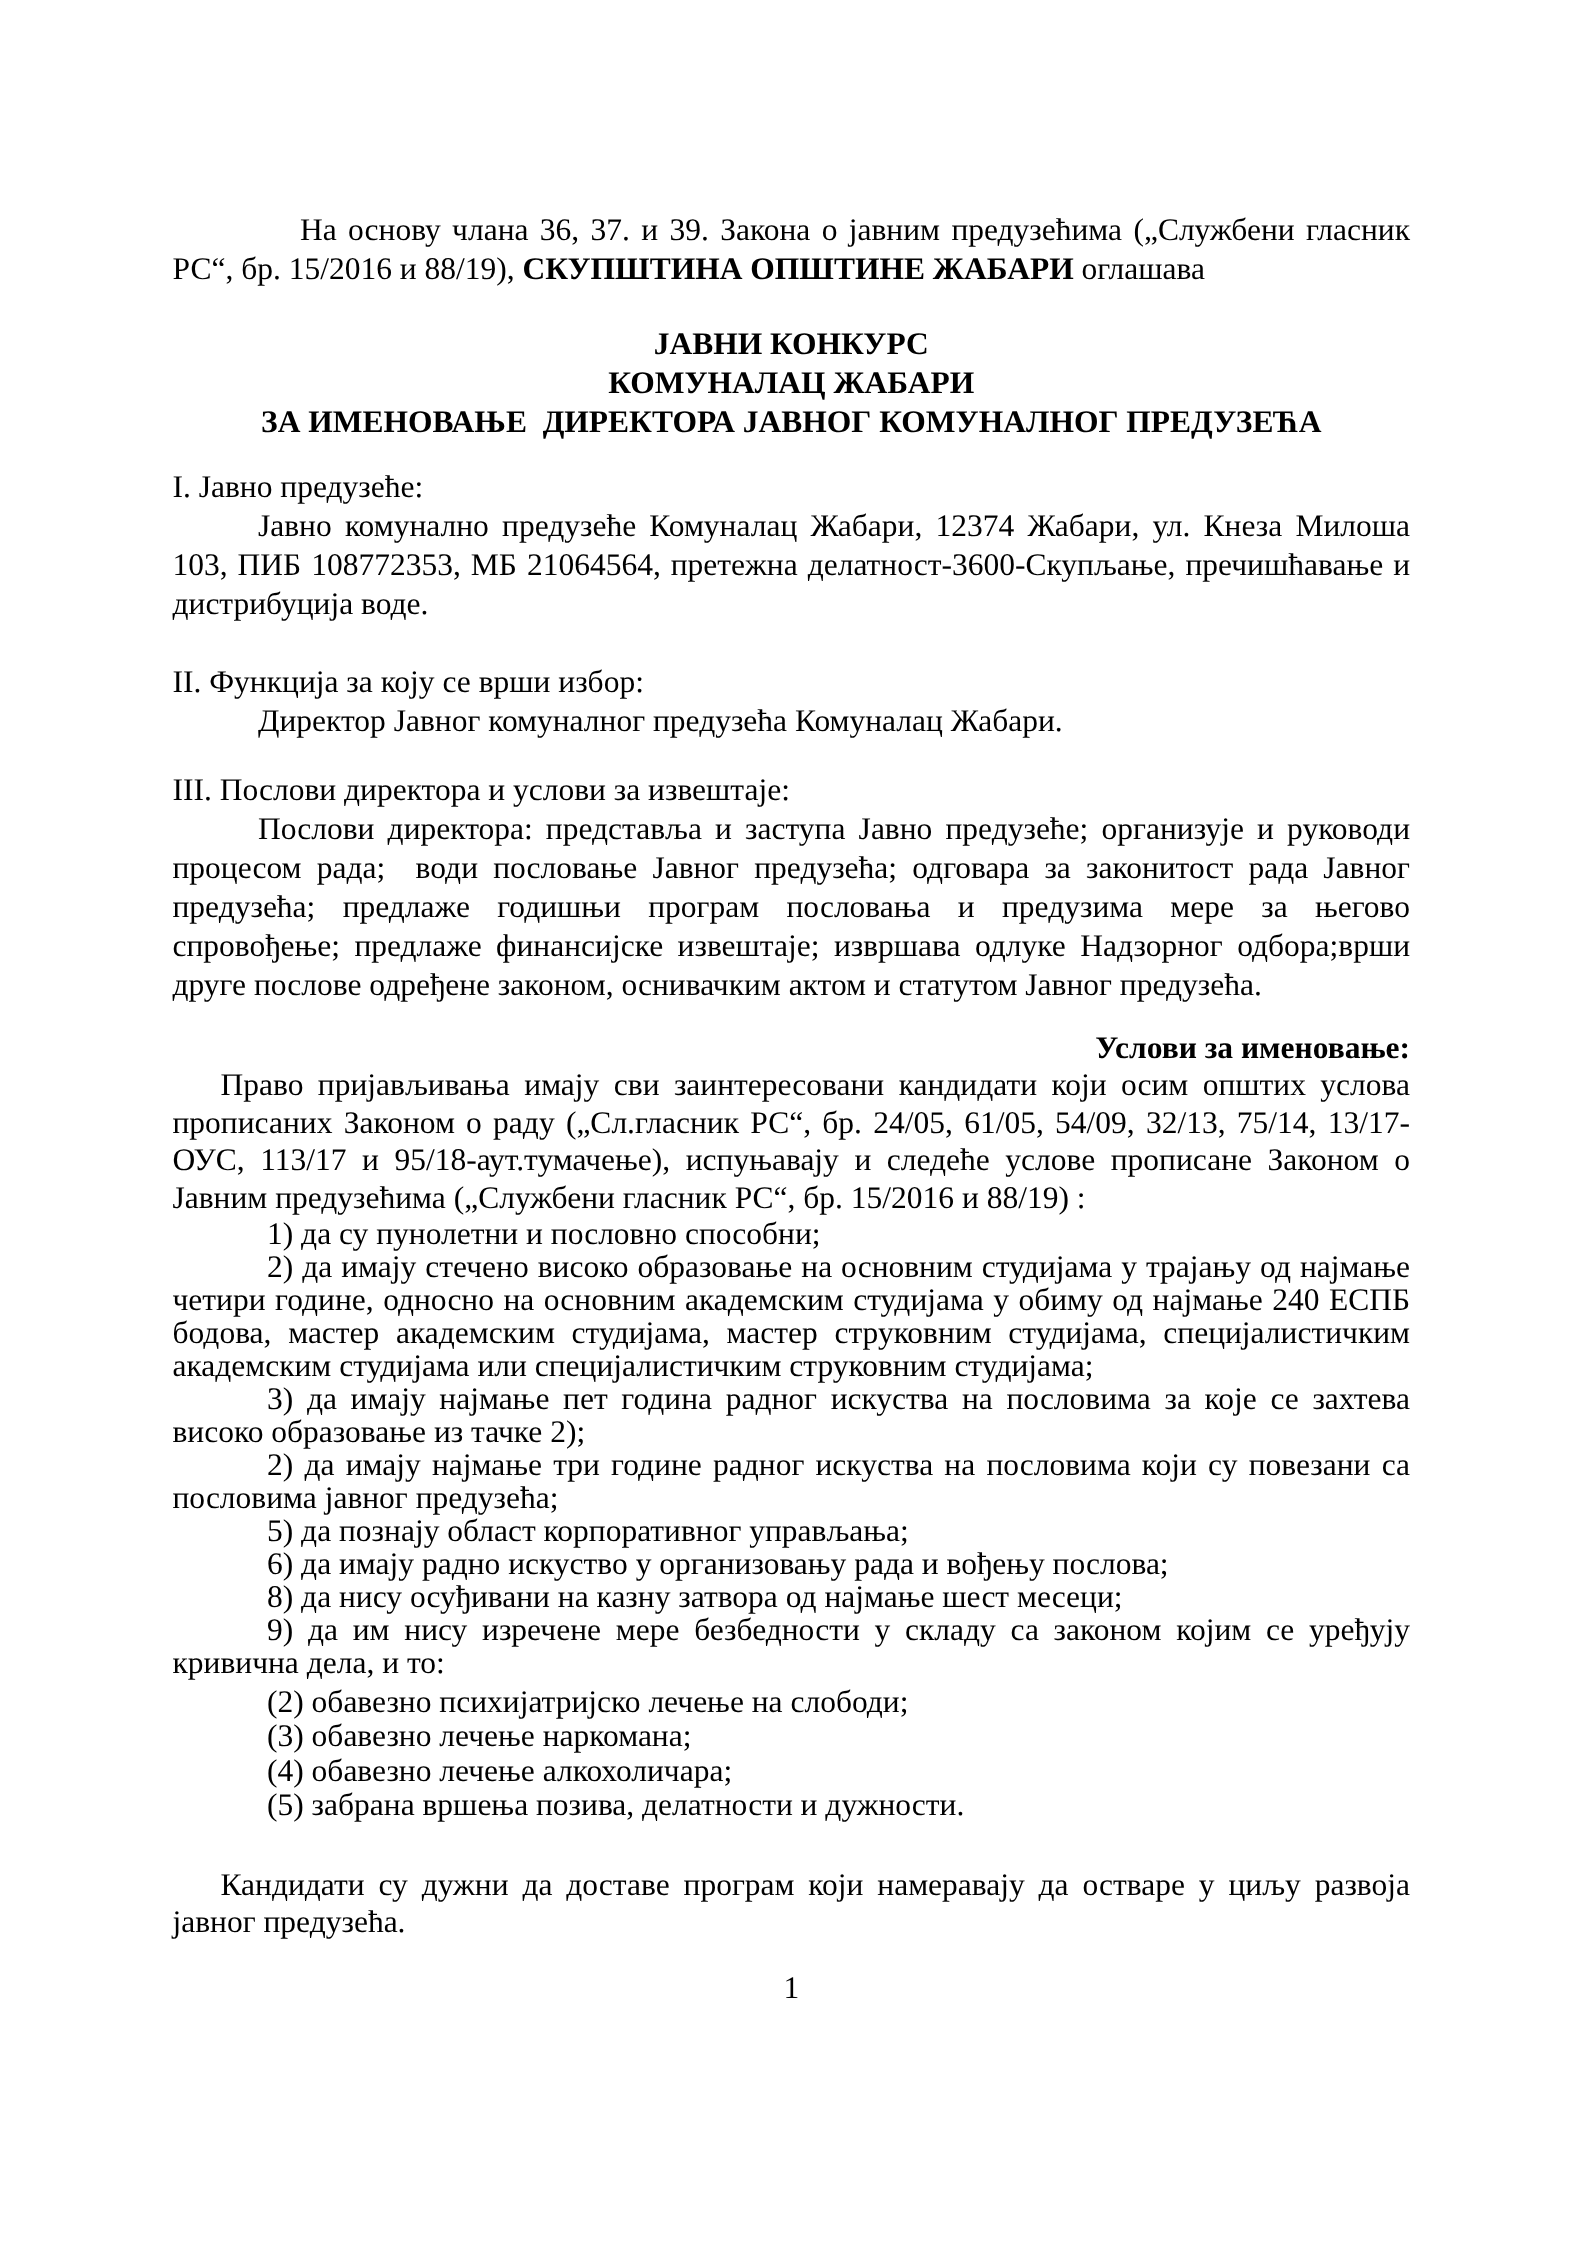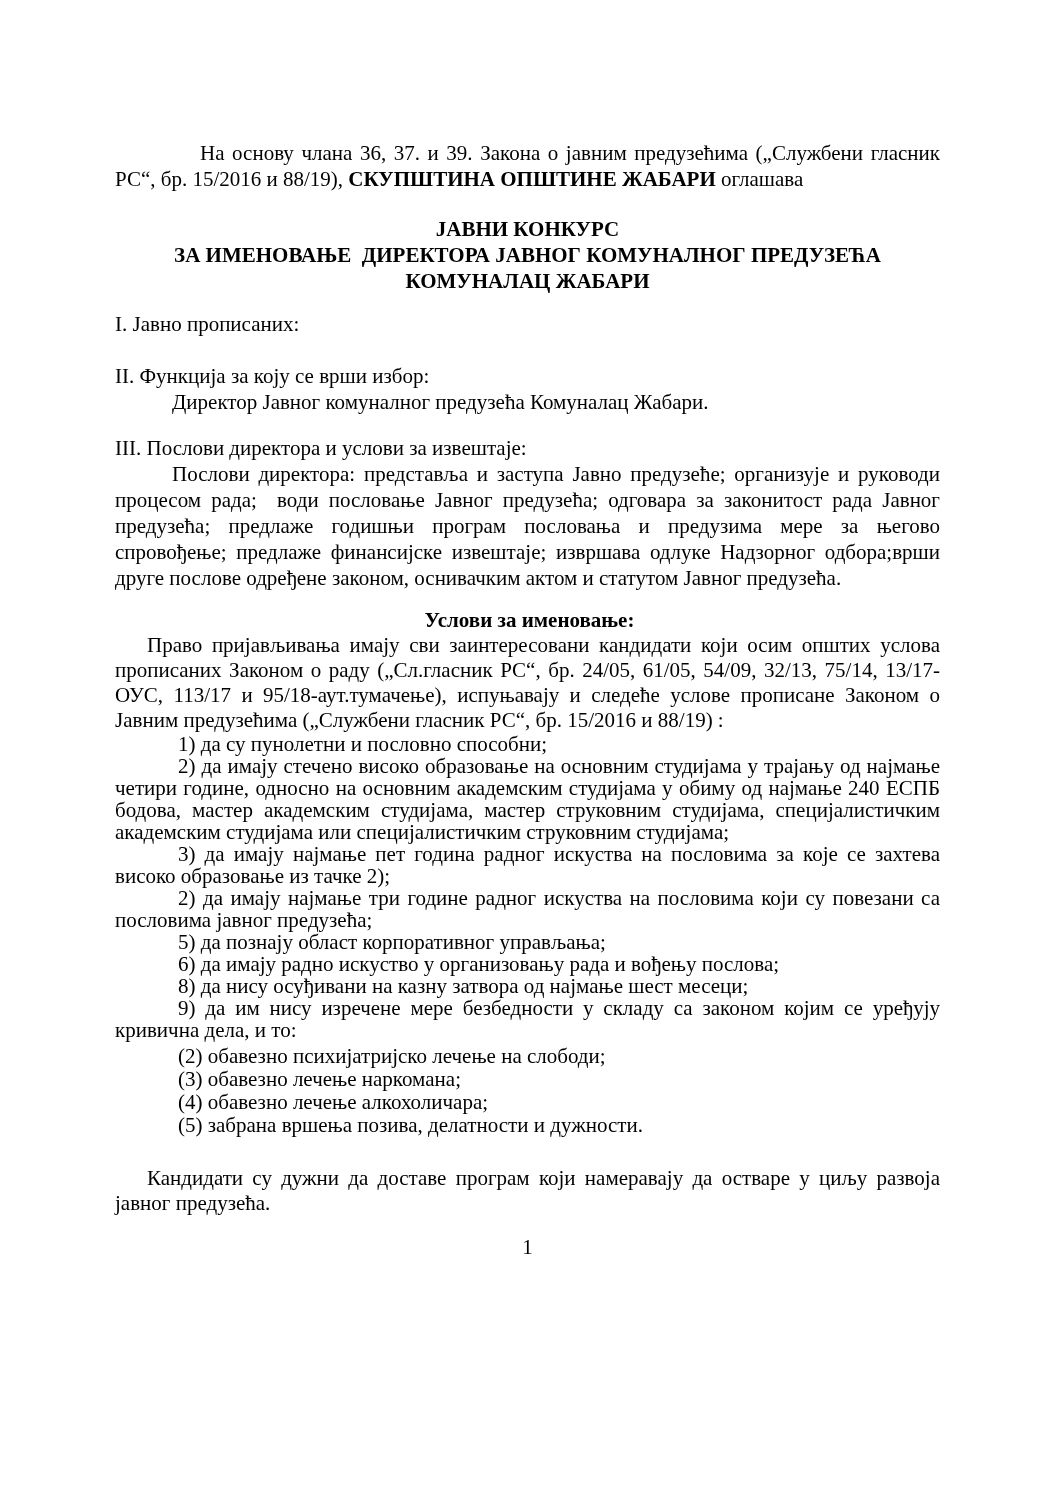--- a/index.html
+++ b/index.html
@@ -25,45 +25,46 @@
   .title { text-align: center; font-weight: bold; margin-top: 24px; }
   .title-line { line-height: 26px; }
 
   .sec-head { text-align: left; }
   .sec-body { text-indent: 57px; }
 
   .mt17 { margin-top: 17px; }
   .mt26 { margin-top: 26px; }
   .mt20 { margin-top: 20px; }
 
-  .cond-head { font-weight: bold; text-align: center; margin-left: 4px; margin-top: 16px; }
+  .cond-head { font-weight: bold; text-align: right; margin-left: 4px; margin-top: 16px; }
   .cond-intro { text-indent: 32px; line-height: 25px; }
 
   .item { text-indent: 63px; line-height: 22px; }
   .subitems { margin-top: 4px; }
   .subitem { margin-left: 63px; line-height: 23px; text-align: left; }
 
   .closing { text-indent: 32px; line-height: 25px; margin-top: 29px; }
 
   .pagenum { text-align: center; line-height: 26px; margin-top: 18px; }
 </style>
 </head>
 <body>
 
 <div class="page">
 
   <p class="intro"><span>На основу члана 36, 37. и 39. Закона о јавним предузећима („Службени гласник РС“, бр. 15/2016 и 88/19), </span><b>СКУПШТИНА ОПШТИНЕ ЖАБАРИ</b><span> оглашава</span></p>
 
   <div class="title">
     <div class="title-line">ЈАВНИ КОНКУРС</div>
+    <div class="title-line">КОМУНАЛАЦ ЖАБАРИ</div>
     <div class="title-line">ЗА ИМЕНОВАЊЕ  ДИРЕКТОРА ЈАВНОГ КОМУНАЛНОГ ПРЕДУЗЕЋА</div>
-    <div class="title-line">КОМУНАЛАЦ ЖАБАРИ</div>
   </div>
 
-  <p class="sec-head mt17">I. Јавно прописаних:</p>
+  <p class="sec-head mt17">I. Јавно предузеће:</p>
+  <p class="sec-body">Јавно комунално предузеће Комуналац Жабари, 12374 Жабари, ул. Кнеза Милоша 103, ПИБ 108772353, МБ 21064564, претежна делатност-3600-Скупљање, пречишћавање и дистрибуција воде.</p>
 
   <p class="sec-head mt26">II. Функција за коју се врши избор:</p>
   <p class="sec-body">Директор Јавног комуналног предузећа Комуналац Жабари.</p>
 
   <p class="sec-head mt20">III. Послови директора и услови за извештаје:</p>
   <p class="sec-body">Послови директора: представља и заступа Јавно предузеће; организује и руководи процесом рада;  води пословање Јавног предузећа; одговара за законитост рада Јавног предузећа; предлаже годишњи програм пословања и предузима мере за његово спровођење; предлаже финансијске извештаје; извршава одлуке Надзорног одбора;врши друге послове одређене законом, оснивачким актом и статутом Јавног предузећа.</p>
 
   <p class="cond-head">Услови за именовање:</p>
   <p class="cond-intro">Право пријављивања имају сви заинтересовани кандидати који осим општих услова прописаних Законом о раду („Сл.гласник РС“, бр. 24/05, 61/05, 54/09, 32/13, 75/14, 13/17-ОУС, 113/17 и 95/18-аут.тумачење), испуњавају и следеће услове прописане Законом о Јавним предузећима („Службени гласник РС“, бр. 15/2016 и 88/19) :</p>
 

